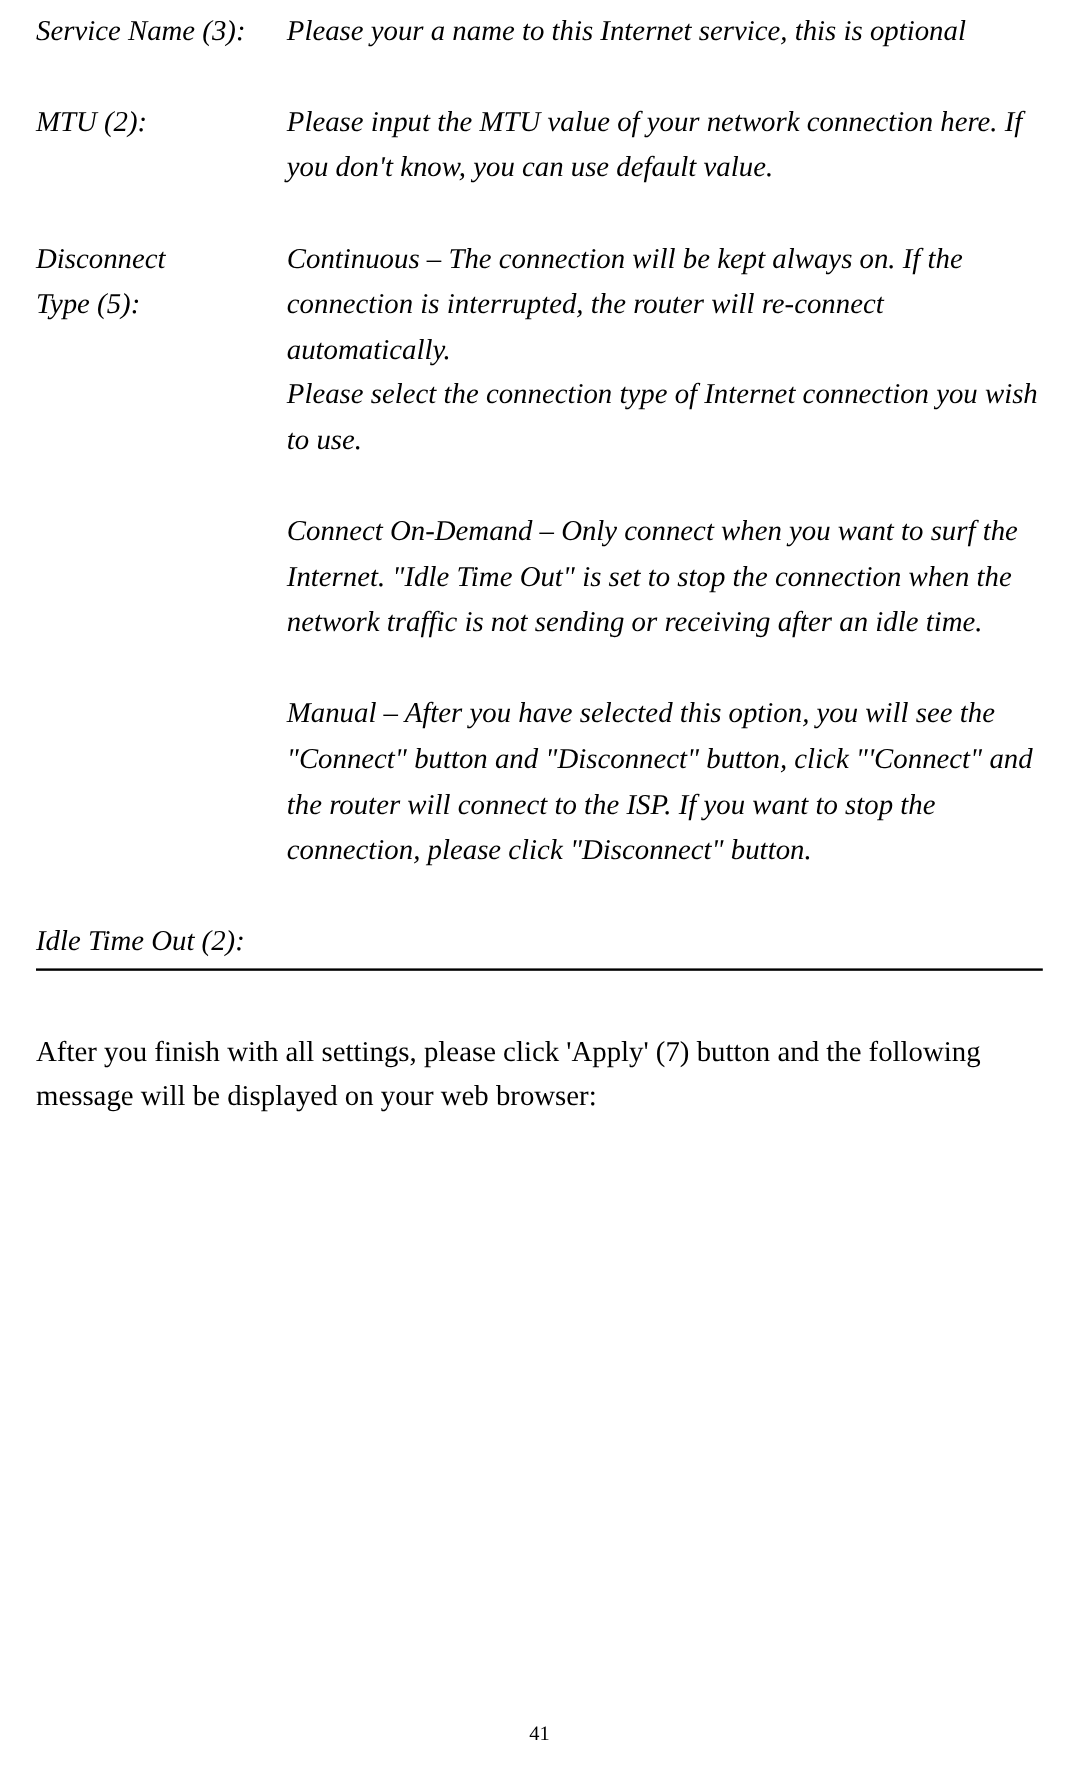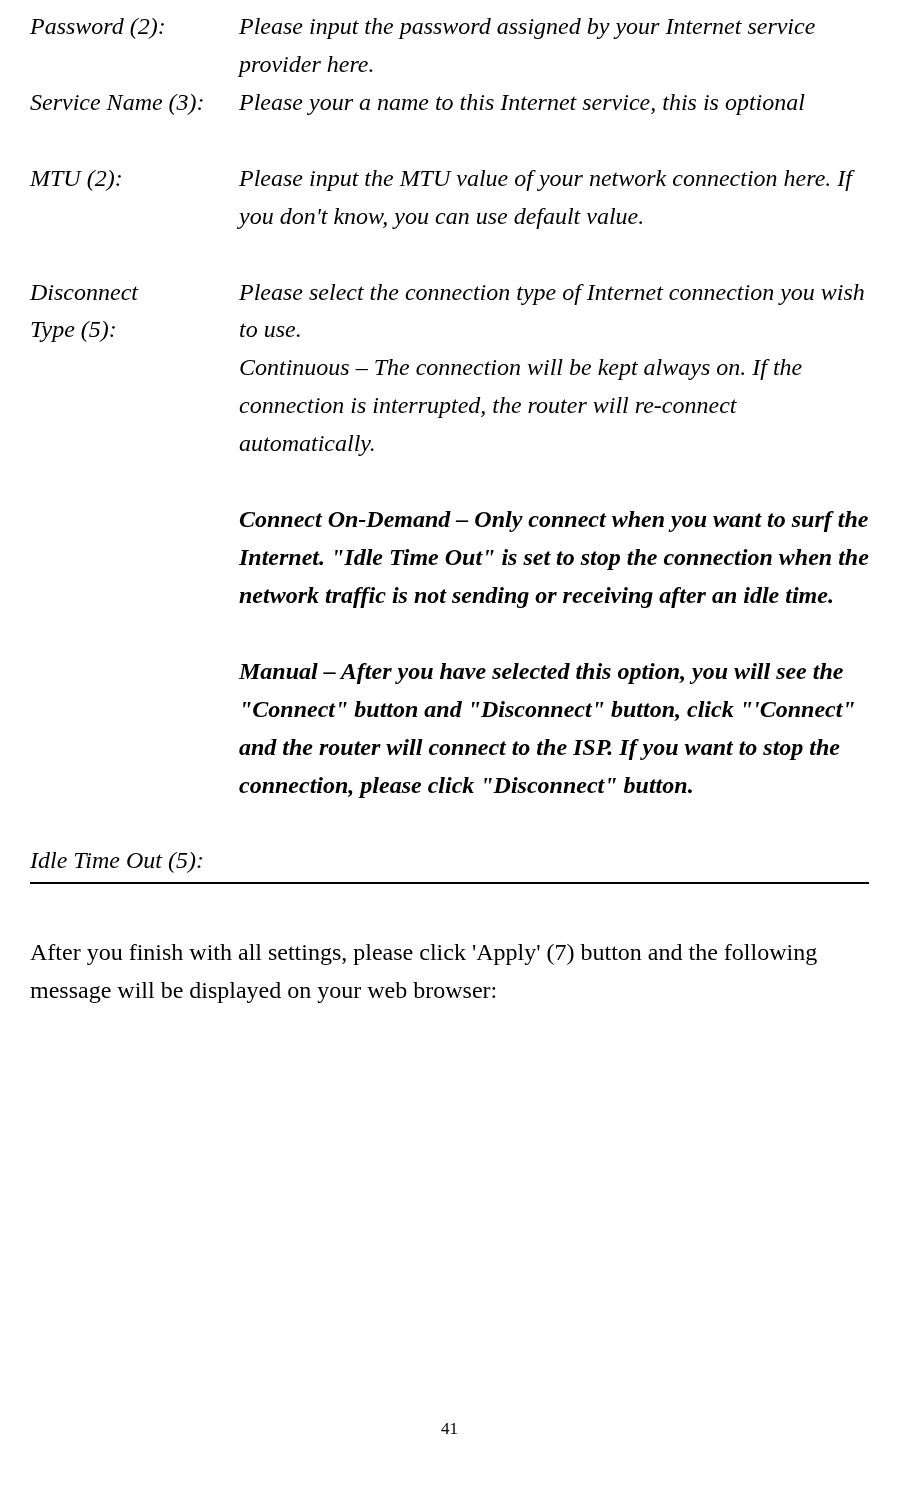--- a/index.html
+++ b/index.html
@@ -33,55 +33,50 @@
     .def-desc {
       flex: 1;
       font-style: italic;
       line-height: 1.58;
     }
     .def-desc p {
       margin: 0;
     }
     .def-desc p.spaced-top {
       margin-top: 38px;
-      font-weight: bold;
     }
     .gap-small {
       height: 38px;
     }
     .hr-line {
       border: none;
       border-top: 2.5px solid #000;
       margin-top: 2px;
       margin-bottom: 0;
     }
     .after-note {
       font-style: normal;
       line-height: 1.58;
       margin-top: 50px;
     }
     .page-number {
       position: absolute;
-      bottom: 47px;
+      bottom: 31px;
       left: 0;
       right: 0;
       text-align: center;
       font-size: 17px;
       font-style: normal;
     }
   </style>
 </head>
 <body>
 
 <div class="definitions">
 
-  <div class="def-row">
-    <div class="def-label">Password (2):</div>
-    <div class="def-desc">Please input the password assigned by your Internet service provider here.</div>
-  </div>
 
   <div class="def-row">
     <div class="def-label">Service Name (3):</div>
     <div class="def-desc">Please your a name to this Internet service, this is optional</div>
   </div>
 
   <div class="gap-small"></div>
 
   <div class="def-row">
     <div class="def-label">MTU (2):</div>
@@ -89,31 +84,31 @@
   </div>
 
   <div class="gap-small"></div>
 
   <div class="def-row">
     <div class="def-label">
       <span>Disconnect</span><br>
       <span>Type (5):</span>
     </div>
     <div class="def-desc">
+      <p>Continuous – The connection will be kept always on. If the connection is interrupted, the router will re-connect automatically.</p>
       <p>Please select the connection type of Internet connection you wish to use.</p>
-      <p>Continuous – The connection will be kept always on. If the connection is interrupted, the router will re-connect automatically.</p>
       <p class="spaced-top">Connect On-Demand – Only connect when you want to surf the Internet. "Idle Time Out" is set to stop the connection when the network traffic is not sending or receiving after an idle time.</p>
       <p class="spaced-top">Manual – After you have selected this option, you will see the "Connect" button and "Disconnect" button, click "'Connect" and the router will connect to the ISP. If you want to stop the connection, please click "Disconnect" button.</p>
     </div>
   </div>
 
   <div class="gap-small"></div>
 
   <div class="def-row">
-    <div class="def-label">Idle Time Out (5):</div>
+    <div class="def-label">Idle Time Out (2):</div>
   </div>
 
 </div>
 
 <hr class="hr-line">
 
 <p class="after-note">After you finish with all settings, please click 'Apply' (7) button and the following message will be displayed on your web browser:</p>
 
 <div class="page-number">41</div>
 

